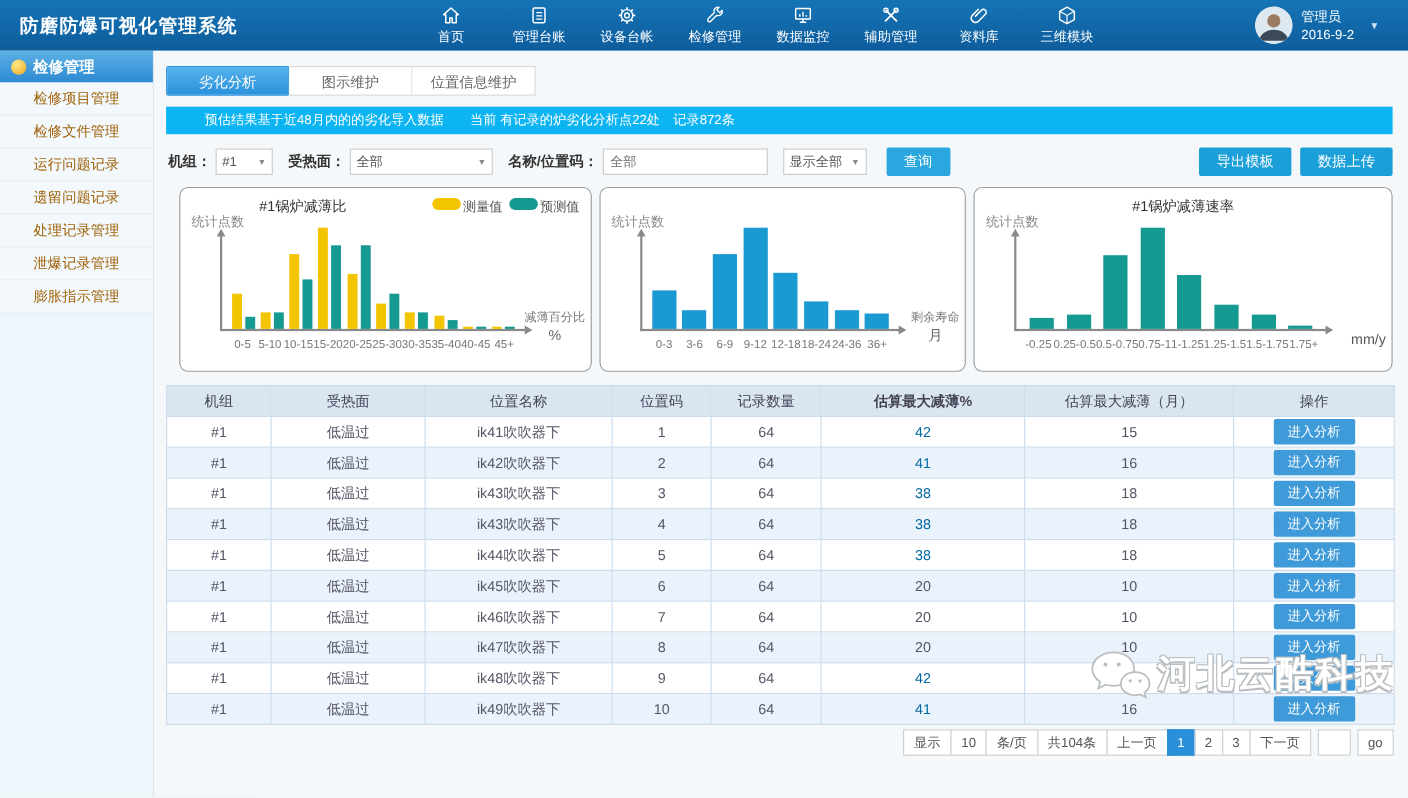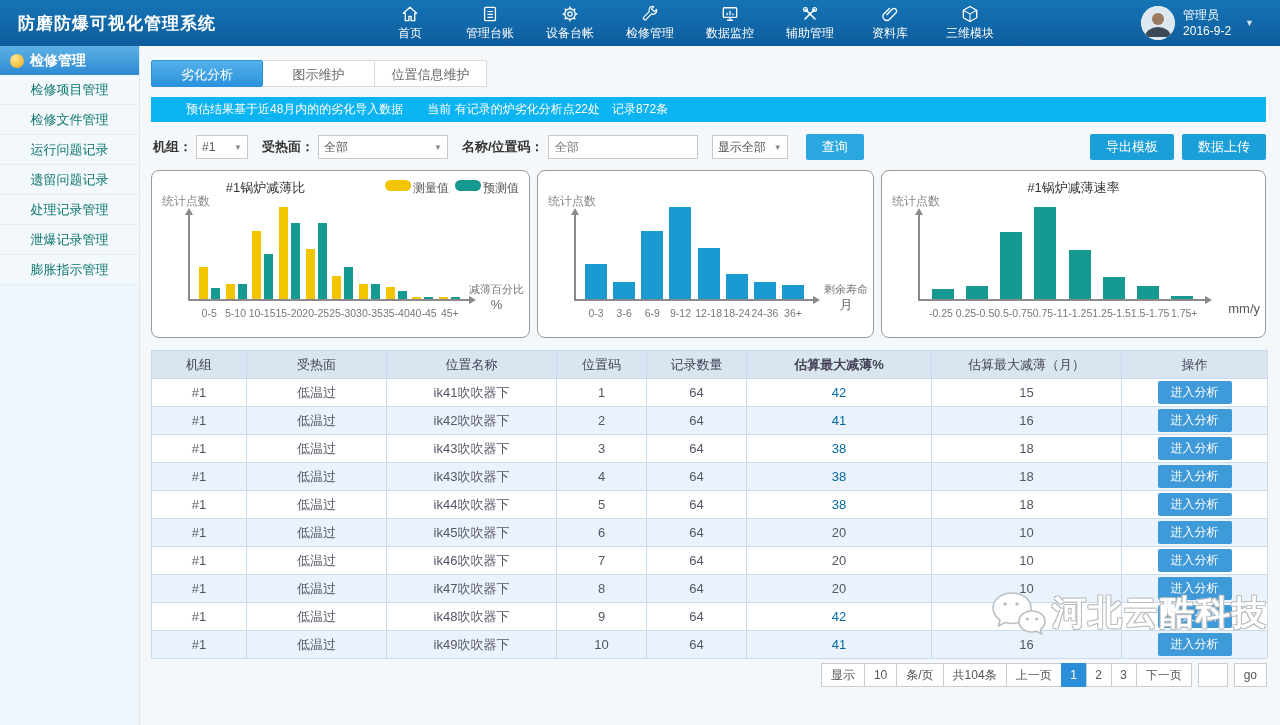--- a/index.html
+++ b/index.html
@@ -22,21 +22,21 @@
   .user-caret { margin-left:14px; font-size:9px; color:#cfe3f2; }
 
   
   .sidebar { position:absolute; top:46px; left:0; width:140px; bottom:0;
              background:#eef5fb; border-right:1px solid #dbe7f0; z-index:4; }
   .sidebar-header { height:29px; background:linear-gradient(#5cb0e5,#2d8ad2); display:flex; align-items:center;
                     color:#fff; font-size:14px; font-weight:bold; padding-left:10px; }
   .side-ball { width:14px; height:14px; border-radius:50%; margin-right:6px;
                background:radial-gradient(circle at 35% 30%, #ffe98c, #f2a71b); }
   .side-item { position:relative; height:30px; line-height:30px; text-align:center; font-size:13px;
-               color:#0f766e; border-bottom:1px solid #e3eef6; cursor:pointer; background:#f2f8fc; }
+               color:#a16207; border-bottom:1px solid #e3eef6; cursor:pointer; background:#f2f8fc; }
   .side-item.active { background:#fdfeff; color:#4a6472; }
   .side-item.active::after { content:""; position:absolute; right:-2px; top:3px; width:5px; height:42px;
                background:#2c82d6; border-radius:3px; }
 
   
   .main { position:absolute; top:46px; left:141px; right:0; bottom:0; padding:14px 14px 0 10px; }
 
   .tabs { display:flex; }
   .tab { width:112px; height:27px; line-height:27px; text-align:center; font-size:13px; color:#666;
          background:#fff; border:1px solid #d8d8d8; border-left:none; cursor:pointer; }
@@ -56,21 +56,21 @@
              color:#555; margin-left:4px; font-family:inherit; }
   .btn { border:none; color:#fff; font-size:13px; height:26px; padding:0 16px; border-radius:2px;
          cursor:pointer; font-family:inherit; }
   .btn-query { background:#2aa7de; margin-left:18px; }
   .right-btns { margin-left:auto; display:flex; gap:8px; }
   .btn-blue { background:#1b9fd9; }
 
   
   .charts { margin-top:10px; display:flex; gap:7px; }
   .chart { position:relative; background:#fff; border:1px solid #9a9a9a; border-radius:8px; height:168px; }
-  .chart-1 { width:380px; } .chart-2 { width:338px; } .chart-3 { width:386px; }
+  .chart-1 { width:380px;margin-left:12px; } .chart-2 { width:338px; } .chart-3 { width:386px; }
   .chart-title { position:absolute; top:8px; left:0; right:0; text-align:center; font-size:13px; color:#333; }
   .chart-1 .chart-title { right:150px; }
   .legend { position:absolute; top:9px; right:10px; display:flex; font-size:12px; color:#555; }
   .legend .sw { width:26px; height:11px; border-radius:6px; margin-right:2px; margin-left:6px; }
   .y-label { position:absolute; top:22px; left:10px; font-size:12px; color:#888; }
   .y-axis { position:absolute; left:36px; top:40px; bottom:36px; width:2px; background:#8a8a8a; }
   .y-axis::before { content:""; position:absolute; top:-7px; left:-3px; border:4px solid transparent;
                     border-bottom:7px solid #8a8a8a; }
   .x-axis { position:absolute; left:36px; right:56px; bottom:36px; height:2px; background:#8a8a8a; }
   .x-axis::after { content:""; position:absolute; right:-7px; top:-3px; border:4px solid transparent;

